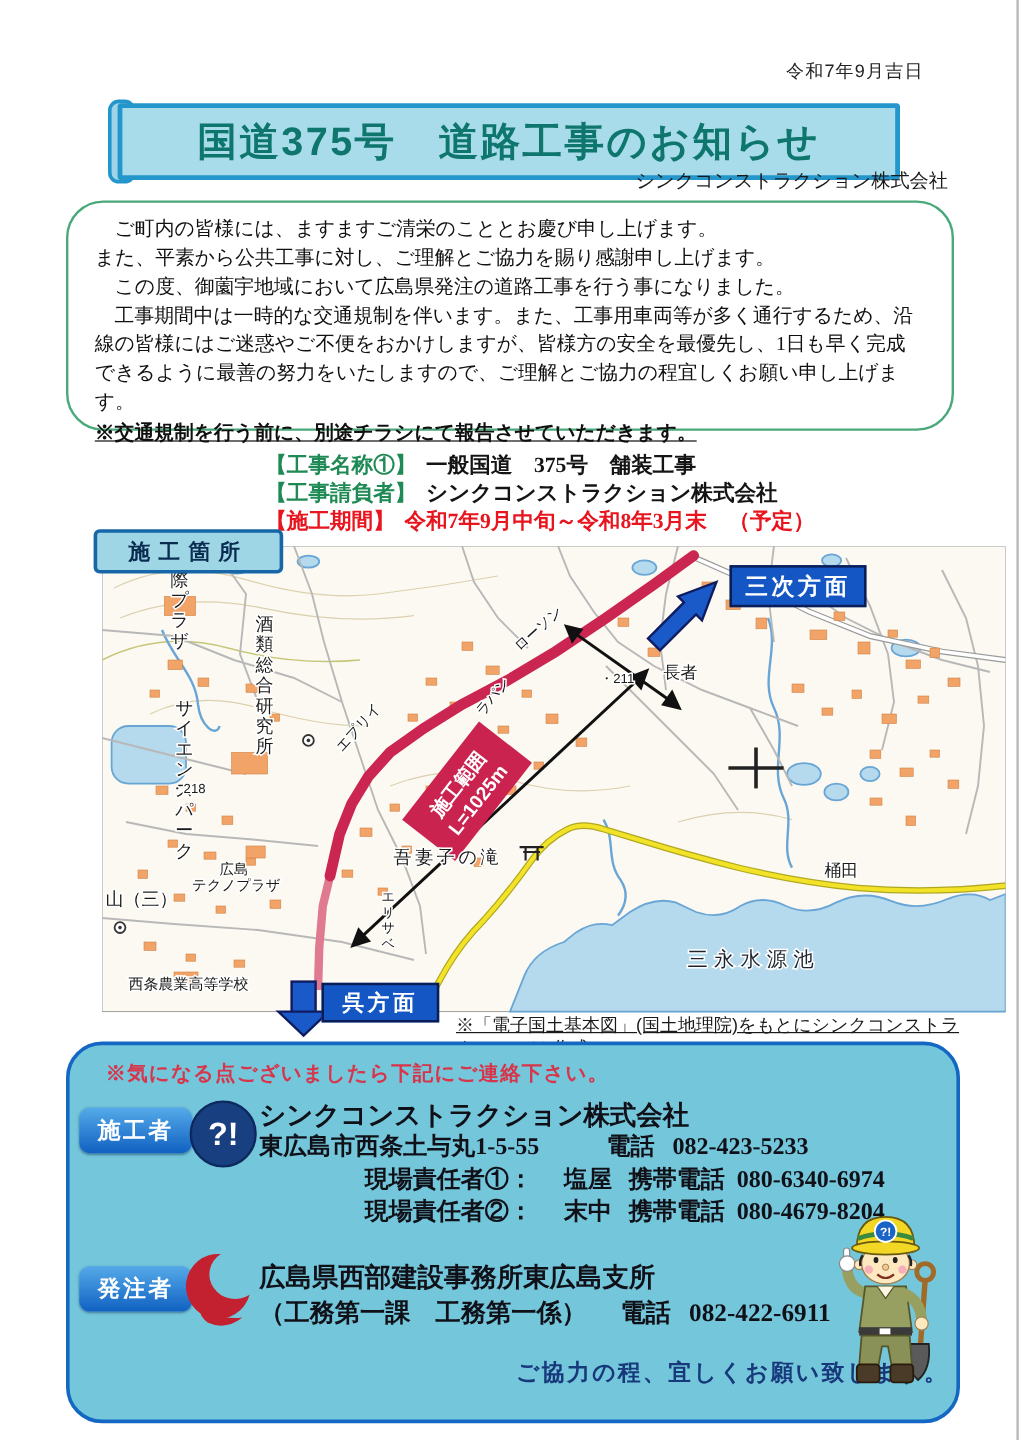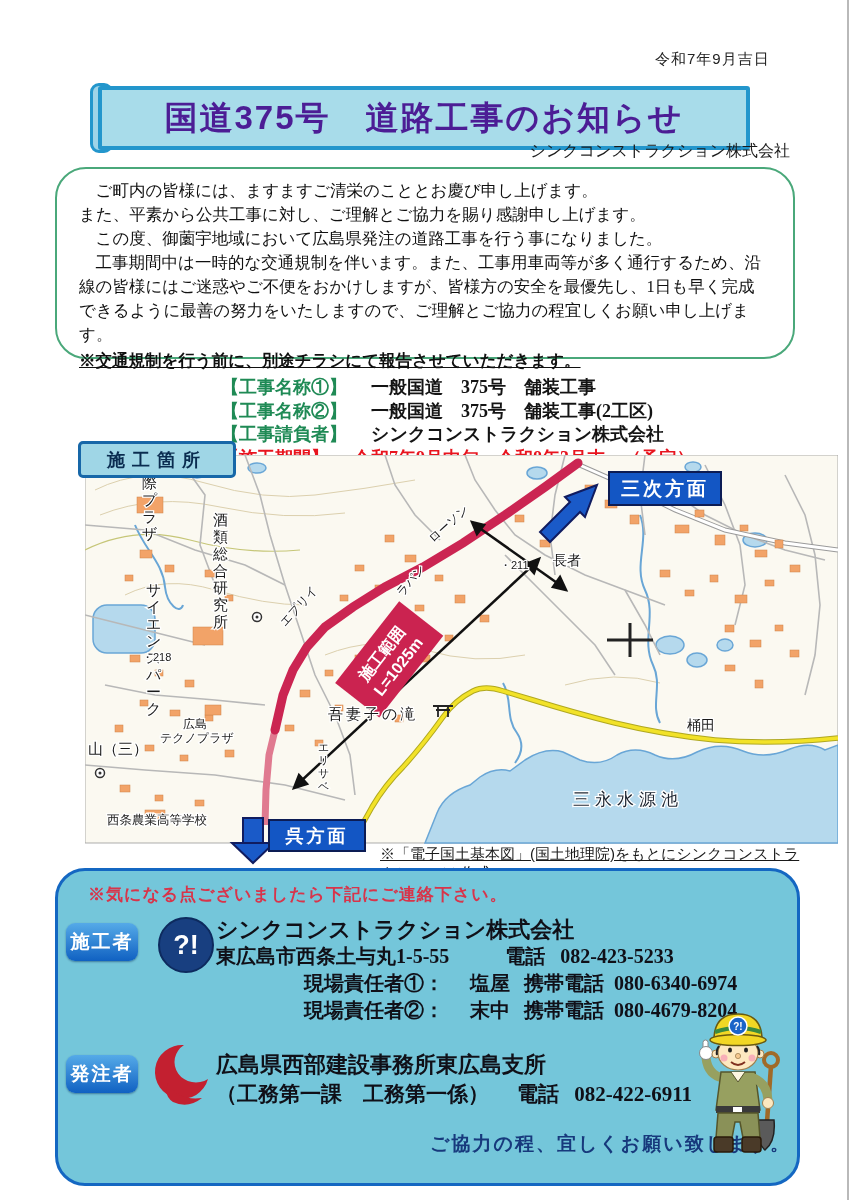--- a/index.html
+++ b/index.html
@@ -4,47 +4,47 @@
 <style>
   html,body{margin:0;padding:0;}
   body{width:849px;height:1200px;position:relative;background:#ffffff;overflow:hidden;
        font-family:"Liberation Sans",sans-serif;color:#111;}
   .abs{position:absolute;}
   
   #date{left:655px;top:50px;font-size:15px;color:#222;letter-spacing:1px;}
   #banner-roll{left:90px;top:83px;width:17px;height:64px;background:#9fd4e8;border:3px solid #2396cc;border-radius:9px;}
   #banner{left:98px;top:86px;width:644px;height:56px;background:#a8dcea;border:4px solid #2396cc;border-radius:3px;
           display:flex;align-items:center;justify-content:center;}
-  #banner .t{font-size:33px;font-weight:bold;color:#4c1d95;letter-spacing:2px;font-family:"Liberation Sans",sans-serif;}
+  #banner .t{font-size:33px;font-weight:bold;color:#0f766e;letter-spacing:2px;font-family:"Liberation Sans",sans-serif;}
   #company-top{left:0;top:141px;width:790px;text-align:right;font-size:16px;color:#1a1a1a;}
   
   #greet-box{left:55px;top:167px;width:740px;height:192px;border:2px solid #4aa87a;border-radius:31px;
              box-sizing:border-box;padding:10px 22px 6px 22px;font-family:"Liberation Serif",serif;}
   .g-line{font-size:16.5px;line-height:24px;color:#101010;}
   #notice{font-size:16.5px;font-weight:bold;text-decoration:underline;
           padding-right:6px;margin-top:3px;color:#101010;}
   #details{margin-left:142px;margin-top:4px;}
   .d-row{font-size:18px;font-weight:bold;line-height:23.5px;white-space:nowrap;}
-  .d-label{color:#1f8a55;margin-right:24px;}
+  .d-label{color:#1f8a55;margin-right:8px;}
   .d-row.red .d-label,.d-row.red .d-value{color:#e8141e;}
   .d-value{color:#141414;}
   
   #map-tag{left:78px;top:441px;width:152px;height:31px;background:#9fd6e6;border:3px solid #1767a8;border-radius:5px;
            display:flex;align-items:center;justify-content:center;font-size:18px;font-weight:bold;color:#0a2c50;letter-spacing:7px;z-index:5;}
   #map-wrap{left:85px;top:455px;width:753px;height:415px;z-index:1;}
   .dir-box{background:#1356c4;border:2px solid #0c1c54;color:#fff;font-weight:bold;
            display:flex;align-items:center;justify-content:center;letter-spacing:3px;z-index:4;text-align:right;}
   #dir-north{left:608px;top:471px;width:110px;height:31px;font-size:19px;}
   #dir-south{left:268px;top:819px;width:94px;height:29px;font-size:18px;}
   #map-credit{left:380px;top:845px;width:420px;font-size:15px;color:#1a1a1a;text-decoration:underline;}
   
   #panel{left:55px;top:868px;width:745px;height:318px;background:#74c6da;border:3px solid #1467c2;border-radius:30px;
          box-sizing:border-box;z-index:2;}
   #panel-notice{left:30px;top:12px;font-size:17px;font-weight:bold;color:#d8344a;letter-spacing:1px;}
-  .badge{width:72px;height:38px;border-radius:9px;background:linear-gradient(180deg,#55aae8,#1061c2);
+  .badge{width:94px;height:38px;border-radius:9px;background:linear-gradient(180deg,#55aae8,#1061c2);
          display:flex;align-items:center;justify-content:center;color:#fff;font-weight:bold;font-size:19px;letter-spacing:2px;
          box-shadow:0 1px 2px rgba(0,30,80,.45);}
   #badge-contractor{left:8px;top:52px;}
   #badge-orderer{left:8px;top:184px;}
   #logo-q{left:100px;top:46px;width:52px;height:52px;border-radius:50%;background:#183f80;border:2px solid #0d2a5e;
           display:flex;align-items:center;justify-content:center;color:#fff;font-size:27px;font-weight:bold;}
   #contact{left:158px;top:46px;font-family:"Liberation Serif",serif;font-weight:bold;color:#101018;white-space:nowrap;}
   #contact .c1{font-size:22px;line-height:26px;}
   #contact .c2{font-size:20px;line-height:27px;}
   #contact .gap-a{margin-left:56px;}
@@ -73,23 +73,20 @@
 
 <div class="abs" id="greet-box">
   <div class="g-line">　ご町内の皆様には、ますますご清栄のこととお慶び申し上げます。</div>
   <div class="g-line">また、平素から公共工事に対し、ご理解とご協力を賜り感謝申し上げます。</div>
   <div class="g-line">　この度、御薗宇地域において広島県発注の道路工事を行う事になりました。</div>
   <div class="g-line">　工事期間中は一時的な交通規制を伴います。また、工事用車両等が多く通行するため、沿線の皆様にはご迷惑やご不便をおかけしますが、皆様方の安全を最優先し、1日も早く完成できるように最善の努力をいたしますので、ご理解とご協力の程宜しくお願い申し上げます。</div>
   <div id="notice">※交通規制を行う前に、別途チラシにて報告させていただきます。</div>
   <div id="details">
     <div class="d-row">
       <span class="d-label">【工事名称①】</span><span class="d-value">一般国道　375号　舗装工事</span>
-    </div>
-    <div class="d-row">
-      <span class="d-label">【工事名称②】</span><span class="d-value">一般国道　375号　舗装工事(2工区)</span>
     </div>
     <div class="d-row">
       <span class="d-label">【工事請負者】</span><span class="d-value">シンクコンストラクション株式会社</span>
     </div>
     <div class="d-row red">
       <span class="d-label">【施工期間】</span><span class="d-value">令和7年9月中旬～令和8年3月末　（予定）</span>
     </div>
   </div>
 </div>
 

